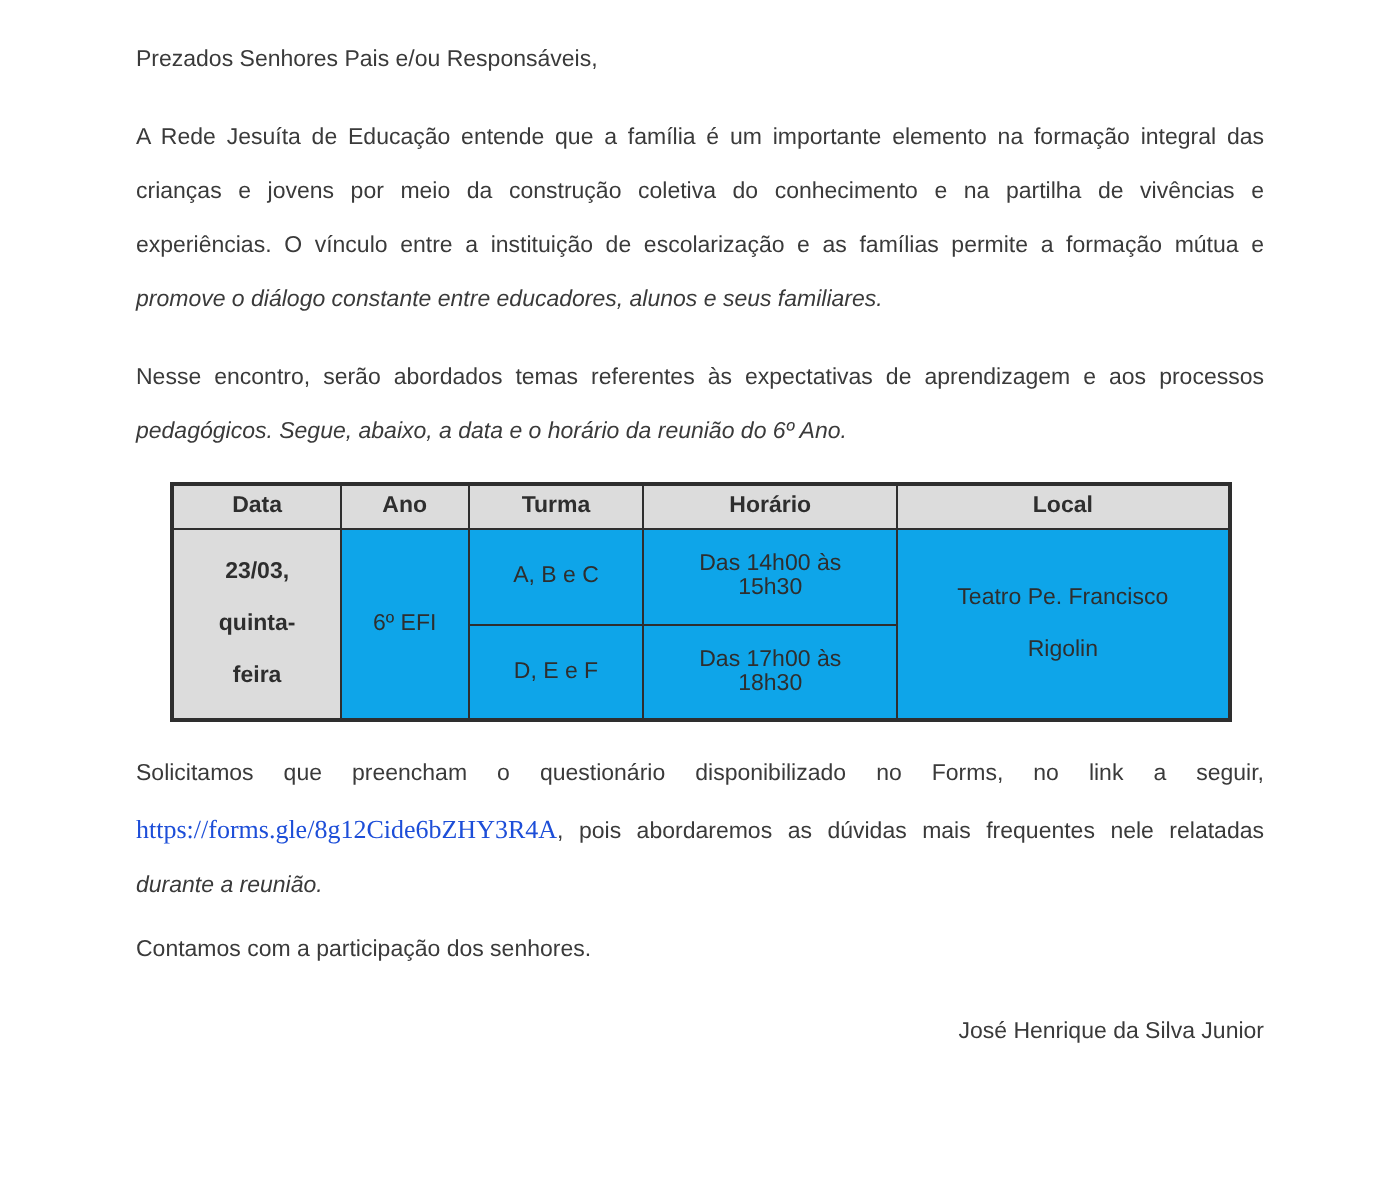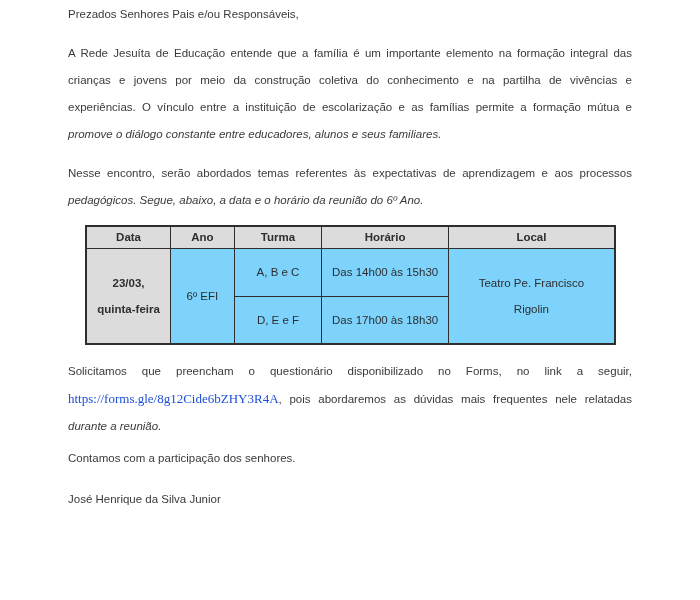--- a/index.html
+++ b/index.html
@@ -4,21 +4,21 @@
 <style>
   * { box-sizing: border-box; }
   html, body { margin: 0; padding: 0; }
   body {
     width: 700px; height: 600px;
     background: #ffffff;
     font-family: "Liberation Sans", sans-serif;
     color: #3a3a3a;
     overflow: hidden;
   }
-  .page { padding: 2px 68px 0 68px; width: 700px; }
+  .page { padding: 2px 68px 0 68px; width: 700px; margin-top: 16px; }
 
   .line { line-height: 27px; font-size: 11.5px; }
   .salutation { line-height: 24px; font-size: 11.5px; margin: 0; }
 
   .para { margin: 0; }
   .para.p1 { margin-top: 14px; }
   .para.p2 { margin-top: 12px; }
   .para.p3 { margin-top: 13px; }
 
   .j { text-align: justify; text-align-last: justify; }
@@ -36,38 +36,38 @@
     width: 531px;
     table-layout: fixed;
     font-size: 11.5px;
     color: #2e2e2e;
     border: 2px solid #2e2e2e;
   }
   table.schedule th, table.schedule td {
     border: 1px solid #2e2e2e;
     text-align: center;
     vertical-align: middle;
-    padding: 0 0;
+    padding: 0 12px;
   }
   table.schedule th {
     background: #dcdcdc;
     font-weight: bold;
     height: 22px;
   }
-  table.schedule td { height: 48px; background: #7dd3fc; }
+  table.schedule td { height: 48px; background: #0ea5e9; }
   td.gray { background: #dcdcdc !important; font-weight: bold; }
   .cell-2line div { line-height: 26px; }
 
   .closing { margin: 0; }
   .closing.c1 { margin-top: 5px; }
   .closing.c2 { margin-top: 19px; }
 
   .signature {
     margin-top: 19px;
-    text-align: left;
+    text-align: right;
     font-size: 11.5px;
     line-height: 17.5px;
   }
 </style>
 </head>
 <body>
 
 <div class="page">
 
   <p class="salutation">Prezados Senhores Pais e/ou Responsáveis,</p>

